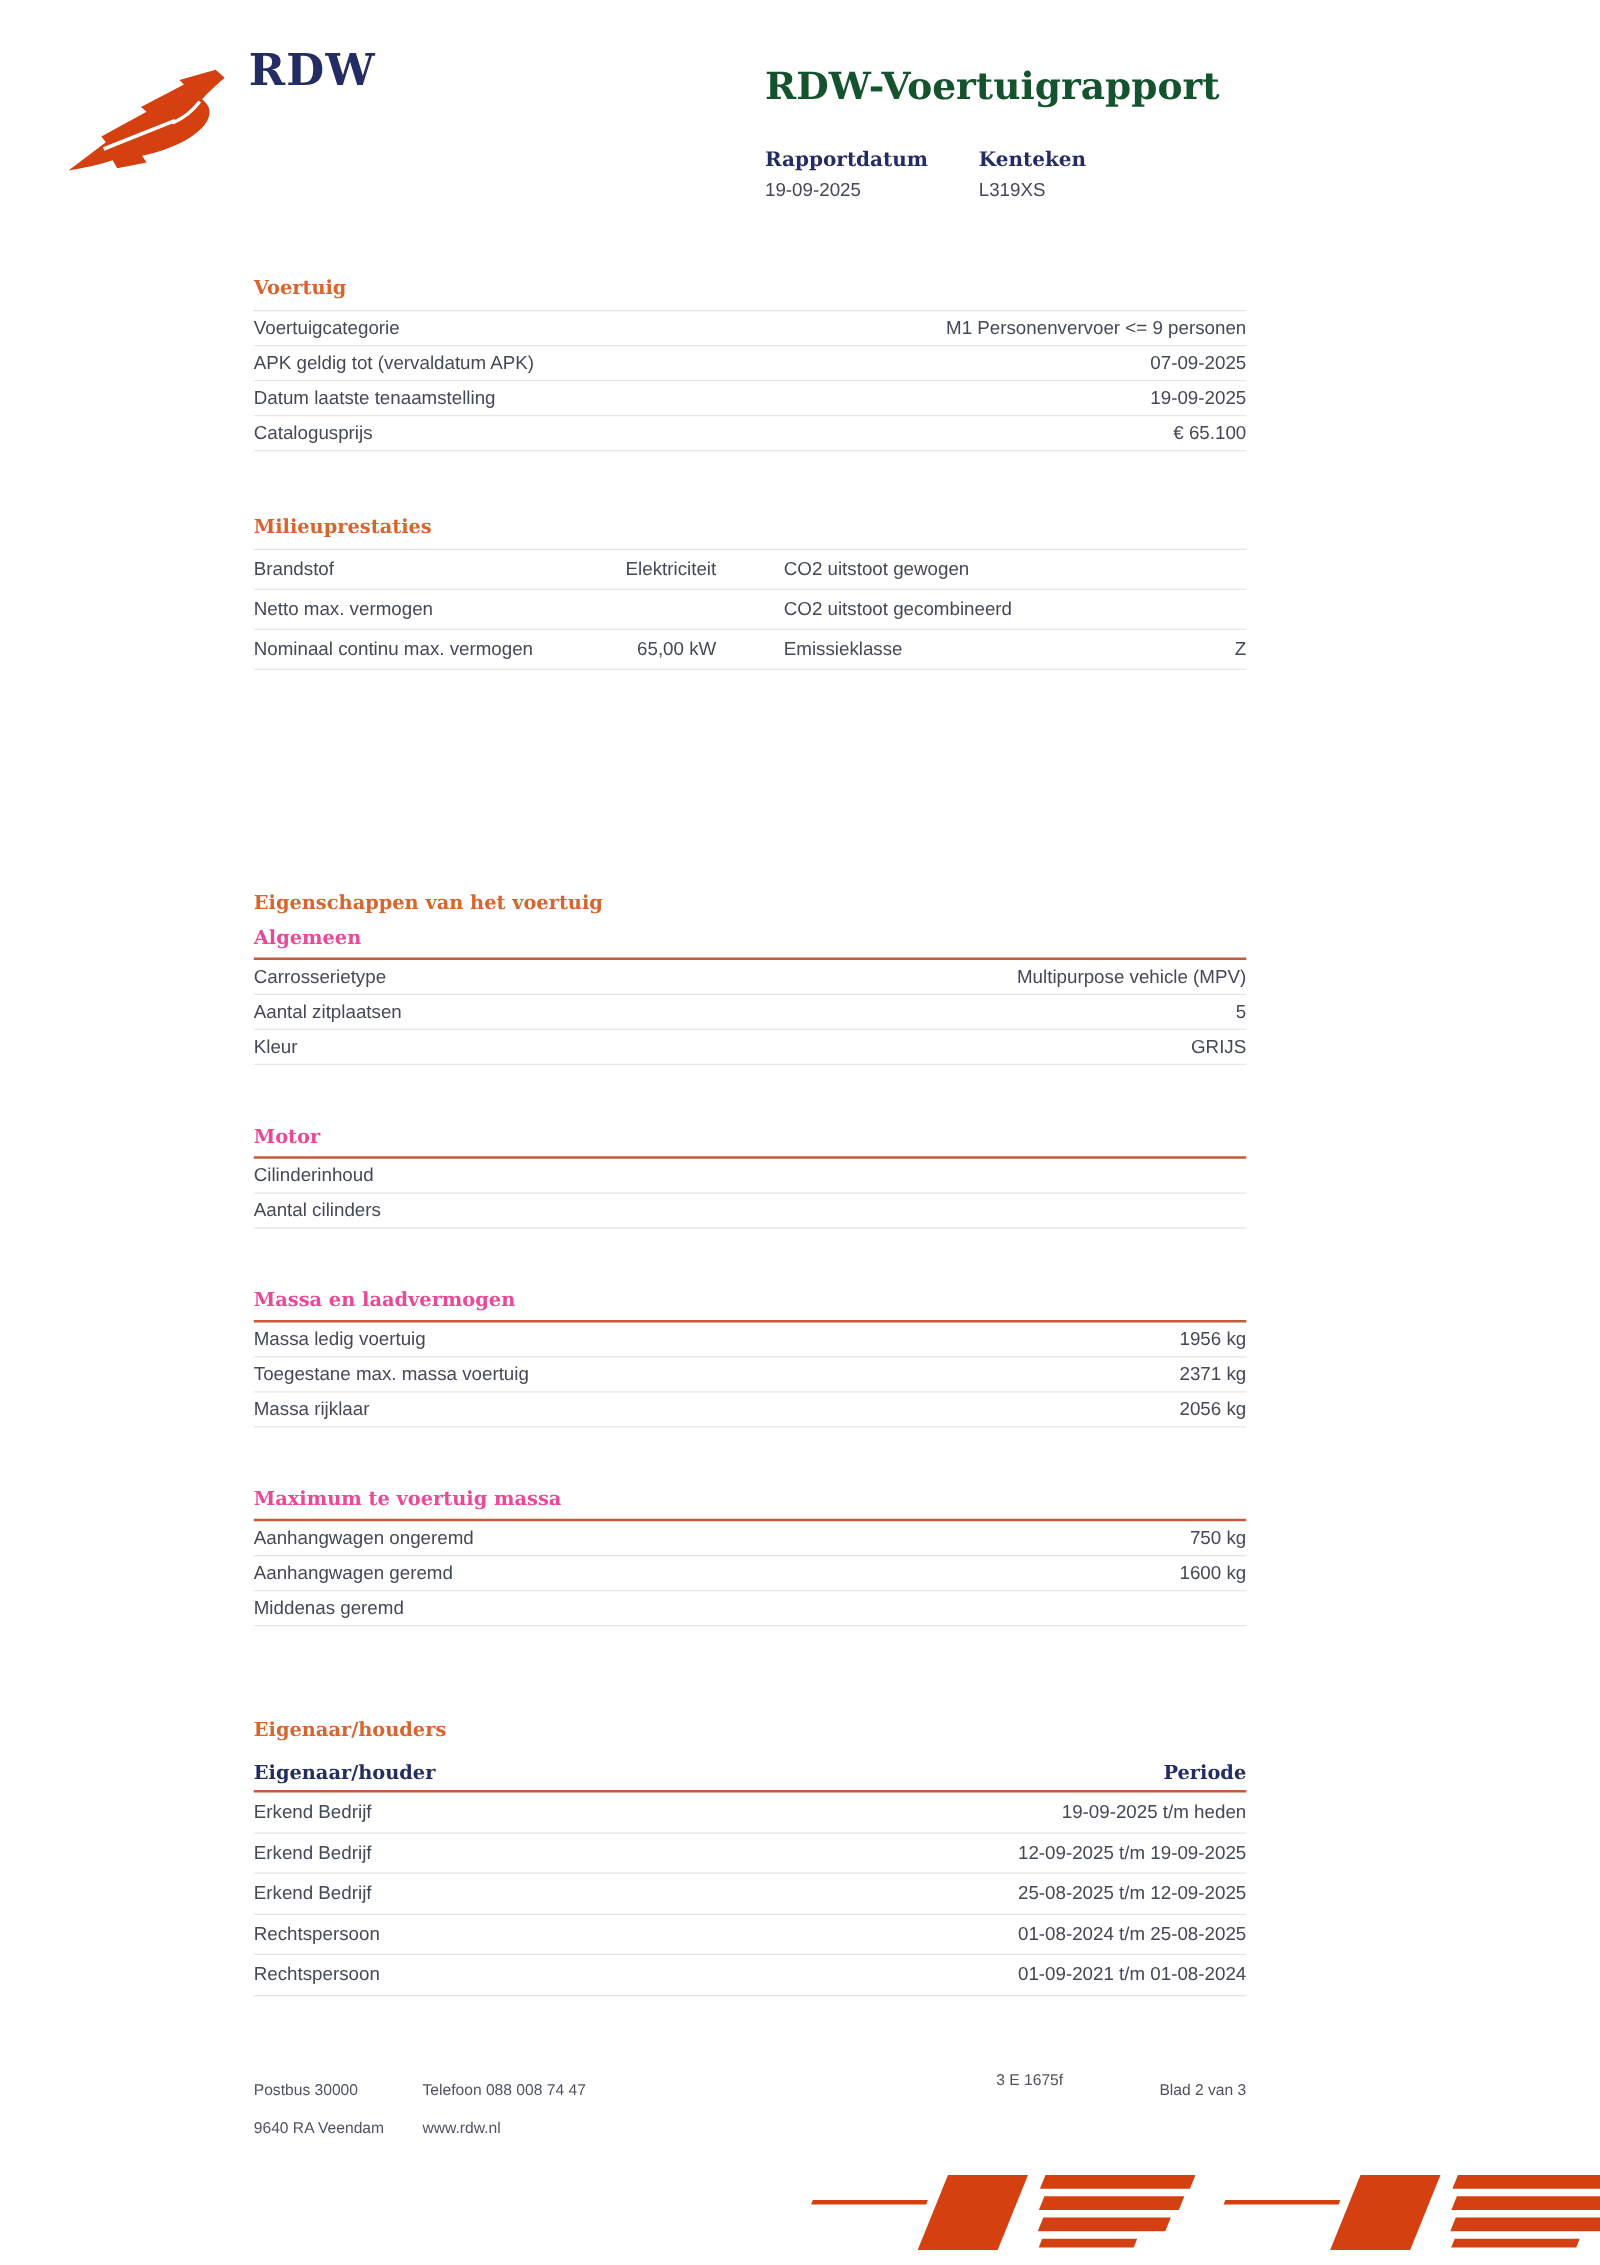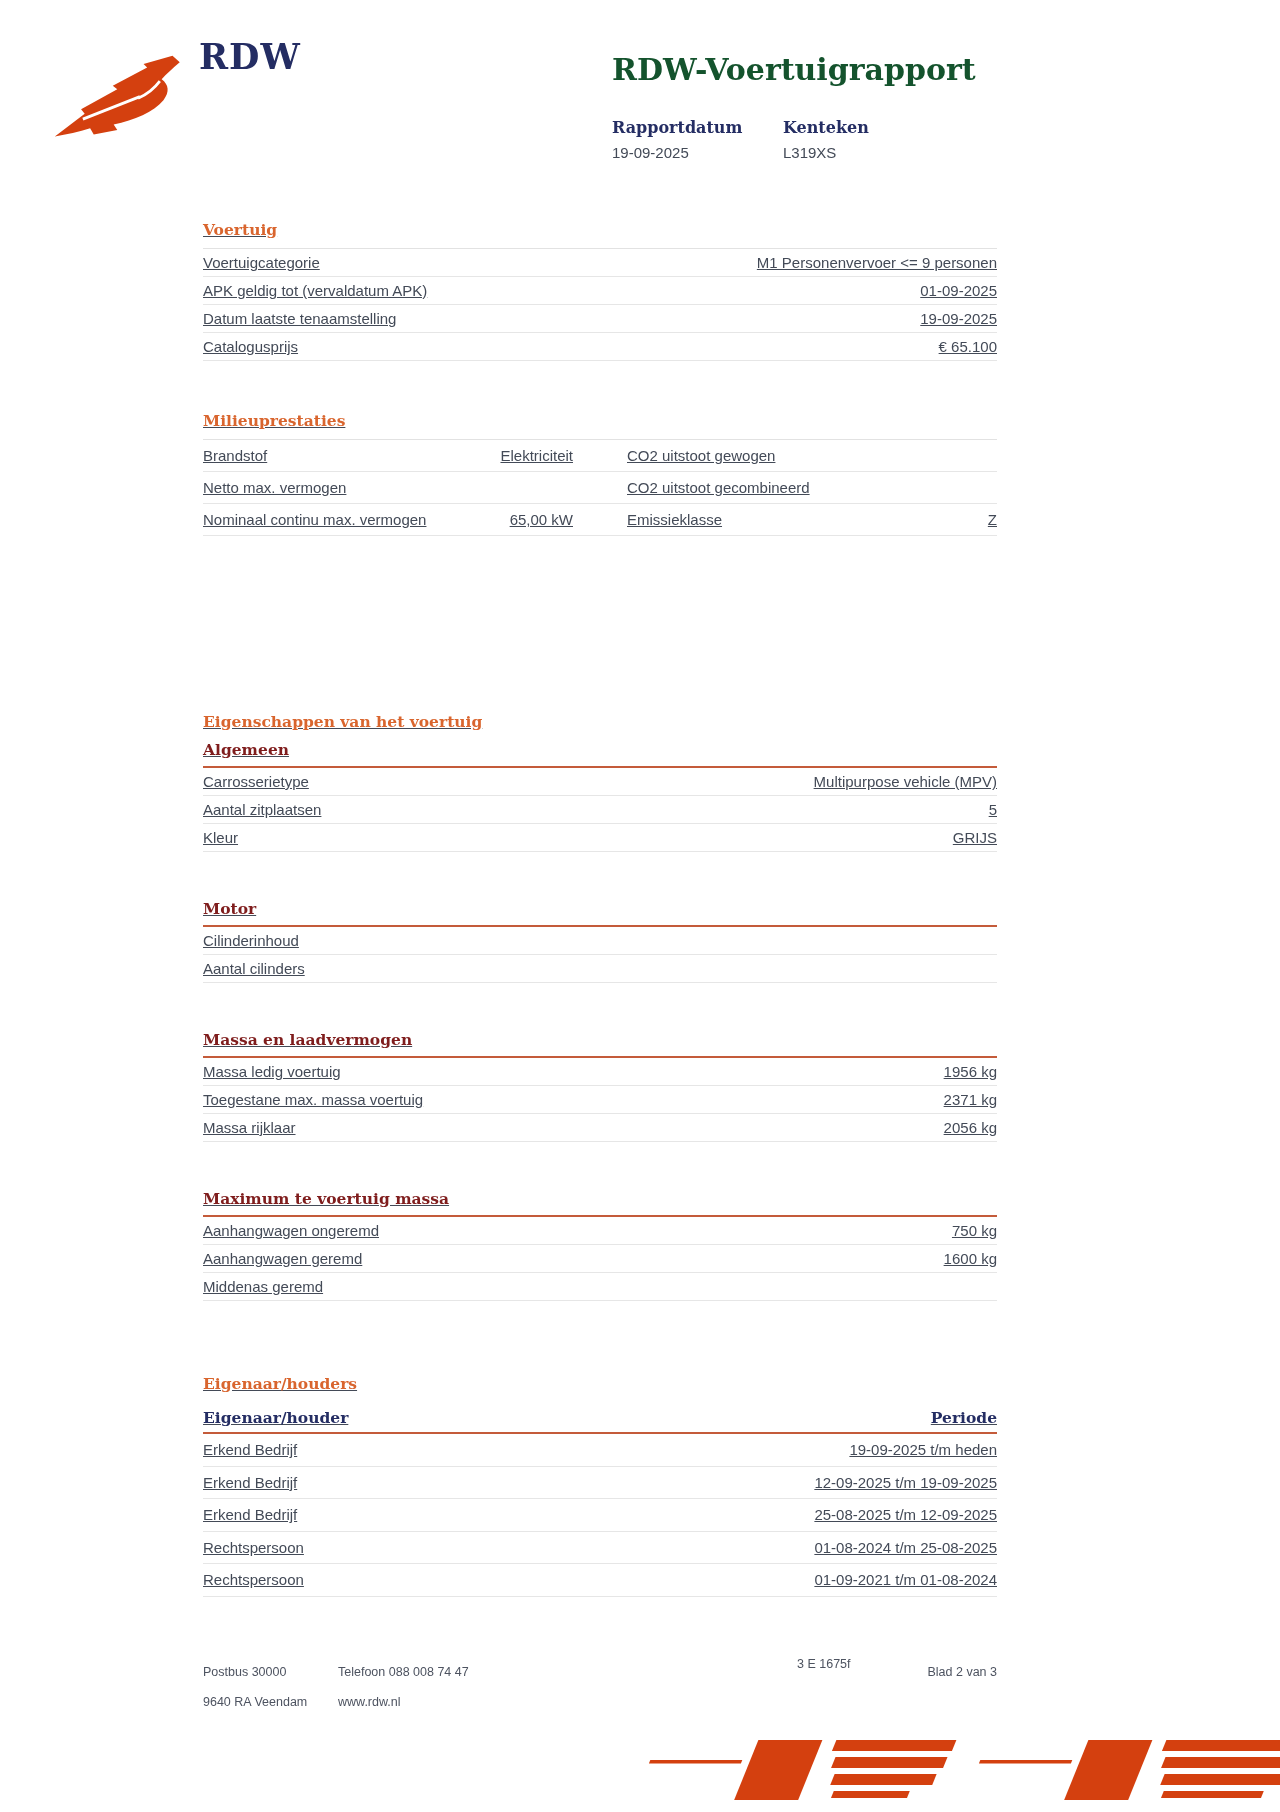--- a/index.html
+++ b/index.html
@@ -13,34 +13,34 @@
              font-weight:bold;font-size:30px;color:#14532d;white-space:nowrap;}
   .meta-label{font-family:"DejaVu Serif",serif;font-weight:bold;font-size:16px;color:#242d63;}
   .meta-value{font-size:15px;color:#434a57;margin-top:7px;}
   #meta-date{position:absolute;left:612px;top:118px;}
   #meta-plate{position:absolute;left:783px;top:118px;}
   
   #content{position:absolute;left:203px;top:220px;width:794px;}
   .section-title{font-family:"DejaVu Serif",serif;font-weight:bold;font-size:15.5px;
                  color:#d9652e;margin:0 0 9px 0;}
   .sub-title{font-family:"DejaVu Serif",serif;font-weight:bold;font-size:15.5px;
-             color:#7f1d1d;margin:0 0 7px 0;}
+             color:#ec4899;margin:0 0 7px 0;}
   .rtable{border-top:1px solid #e2e2e2;}
   .rtable.orange-top{border-top:2px solid #c45b3a;}
   .rrow{display:flex;align-items:center;border-bottom:1px solid #e6e6e6;height:27px;
         font-size:15px;}
   .milieu .rrow{height:31px;}
   .owners .rrow{height:31.5px;}
   .cols2 .c0{flex:0 0 420px;}
   .cols2 .c1{flex:1 1 auto;text-align:right;}
   .cols4 .c0{flex:0 0 260px;}
   .cols4 .c1{flex:0 0 110px;text-align:right;}
   .cols4 .c2{flex:0 0 280px;margin-left:54px;}
   .cols4 .c3{flex:1 1 auto;text-align:right;}
-  .sec{margin:0;text-decoration:underline;}
+  .sec{margin:0;}
   #sec-milieu{margin-top:50px;}
   #sec-eigenschappen{margin-top:176px;}
   .subsection{margin-top:0;}
   .subsection + .subsection{margin-top:47px;}
   #sec-eigenaren{margin-top:73px;}
   .owner-head{display:flex;align-items:center;height:30px;border-bottom:2px solid #c45b3a;}
   .owner-head .oh-left{flex:1 1 auto;font-family:"DejaVu Serif",serif;font-weight:bold;
                        font-size:15.5px;color:#242d63;}
   .owner-head .oh-right{flex:0 0 auto;font-family:"DejaVu Serif",serif;font-weight:bold;
                         font-size:15.5px;color:#242d63;}
@@ -85,21 +85,21 @@
 
     <div class="sec" id="sec-voertuig">
       <div class="section-title">Voertuig</div>
       <div class="rtable">
           <div class="rrow cols2">
             <div class="cell c0">Voertuigcategorie</div>
             <div class="cell c1">M1 Personenvervoer &lt;= 9 personen</div>
           </div>
           <div class="rrow cols2">
             <div class="cell c0">APK geldig tot (vervaldatum APK)</div>
-            <div class="cell c1">01-09-2025</div>
+            <div class="cell c1">07-09-2025</div>
           </div>
           <div class="rrow cols2">
             <div class="cell c0">Datum laatste tenaamstelling</div>
             <div class="cell c1">19-09-2025</div>
           </div>
           <div class="rrow cols2">
             <div class="cell c0">Catalogusprijs</div>
             <div class="cell c1">€ 65.100</div>
           </div>
         </div>

